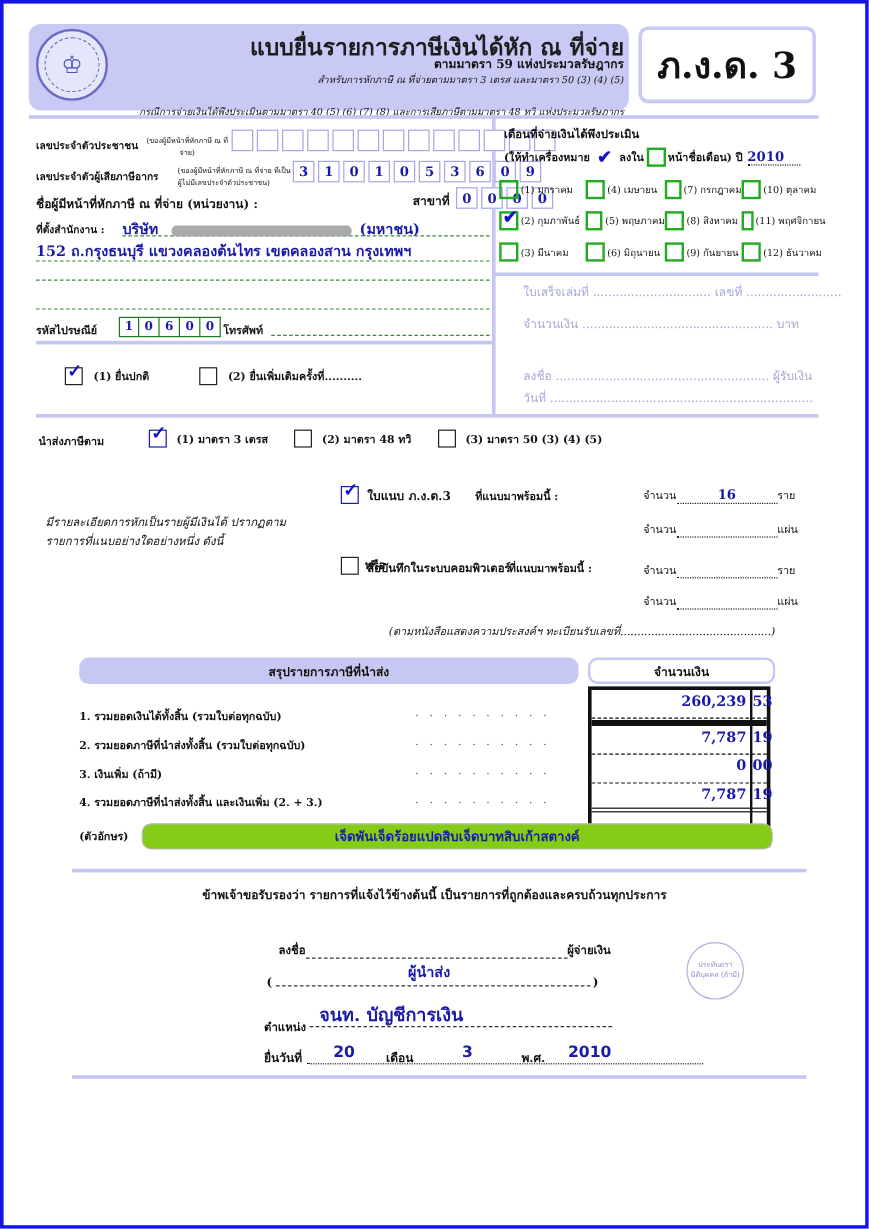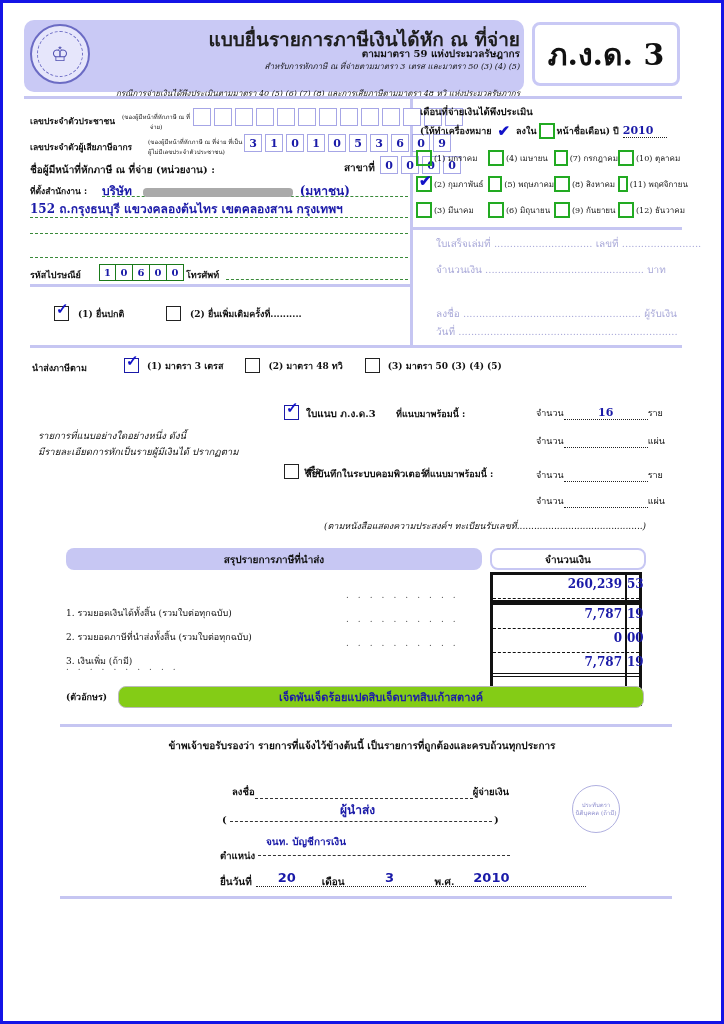--- a/index.html
+++ b/index.html
@@ -33,21 +33,21 @@
   .tick { position: absolute; left: 1px; top: -5px; color: #1212c8; font-size: 15px; font-weight: bold; line-height: 1; }
   .month { display:flex; align-items:center; font-size: 8px; white-space: nowrap; }
   .month .gbox { margin-right: 2px; }
   .receipt { color: #a8a8d8; font-size: 10px; white-space: nowrap; }
   .summary-head { left: 66px; top: 548px; width: 416px; height: 22px; border-radius: 8px; background: #c7c7f3; display:flex; align-items:center; justify-content:center; font-weight:bold; font-size: 10px; }
   .amt-head { left: 490px; top: 548px; width: 156px; height: 22px; border-radius: 8px; border: 2px solid #c7c7f3; display:flex; align-items:center; justify-content:center; font-weight:bold; font-size: 10px; }
   .amt-table { left: 490px; top: 572px; width: 152px; height: 134px; border: 3px solid #111; }
   .amt-row { position: absolute; left: 0; width: 146px; height: 24px; border-bottom: 1.5px dashed #111; }
   .amt-int { position:absolute; left:0; width: 132px; text-align:right; padding-right: 3px; font-size: 12px; font-weight: bold; color:#1a1aa8; top: 2px; }
   .amt-dec { position:absolute; left:134px; width: 14px; text-align:left; font-size: 12px; font-weight: bold; color:#1a1aa8; top: 2px; }
-  .sum-line { font-size: 9px; font-weight: normal; white-space: nowrap; margin-top: 16px; }
+  .sum-line { font-size: 9px; font-weight: bold; white-space: nowrap; }
   .dots { letter-spacing: 9px; color: #555; }
   .words-box { left: 118px; top: 686px; width: 526px; height: 22px; border-radius: 8px; background: #84cc16; border: 1px solid #bbb; display:flex; align-items:center; justify-content:center; color:#1a1aa8; font-weight:bold; font-size: 11px; }
   .stamp { left: 572px; top: 785px; width: 48px; height: 48px; border-radius: 50%; border: 1.5px solid #b0b0e0; color: #8a8acc; font-size: 6px; display:flex; align-items:center; justify-content:center; text-align:center; line-height: 1.3; }
   .dotline { border-bottom: 1px dotted #222; display:inline-block; }
   .dashline { border-bottom: 1.5px dashed #333; display:inline-block; }
 </style>
 </head>
 <body>
 
 <div class="frame"></div>
@@ -215,22 +215,22 @@
       <span class="chk"></span>
       <span class="lbl" style="margin-left: 8px; font-size: 9px;">(2) มาตรา 48 ทวิ</span>
     </div>
     <div style="display: flex; align-items: center; margin-right: 22px;">
       <span class="chk"></span>
       <span class="lbl" style="margin-left: 8px; font-size: 9px;">(3) มาตรา 50 (3) (4) (5)</span>
     </div>
   </div>
 
 <div class="abs" style="left:38px;top:428px;font-size:9.5px;font-style:italic;line-height:16px;">
+  <div>มีรายละเอียดการหักเป็นรายผู้มีเงินได้ ปรากฏตาม</div>
   <div>รายการที่แนบอย่างใดอย่างหนึ่ง ดังนี้</div>
-  <div>มีรายละเอียดการหักเป็นรายผู้มีเงินได้ ปรากฏตาม</div>
 </div>
 <div class="abs" style="left:284px;top:405px;"><span class="chk" style="border-color:#1a1aa8;"><span class="tick" id="tick-form" style="display: block;">✓</span></span></div>
 <div class="abs lbl" style="left:306px;top:406px;font-size:10px;">ใบแนบ ภ.ง.ด.3</div>
 <div class="abs lbl" style="left:396px;top:407px;font-size:9px;">ที่แนบมาพร้อมนี้ :</div>
 <div class="abs lbl" style="left:304px;top:463px;font-size:9.5px;">หรือ</div>
 <div class="abs" style="left:284px;top:464px;"><span class="chk"></span></div>
 <div class="abs lbl" style="left:306px;top:466px;font-size:9.5px;">สื่อบันทึกในระบบคอมพิวเตอร์</div>
 <div class="abs lbl" style="left:424px;top:467px;font-size:9px;">ที่แนบมาพร้อมนี้ :</div>
 
 <div class="abs" style="left:536px;top:406px;font-size:9px;display:flex;align-items:flex-end;">
@@ -284,40 +284,41 @@
     </div>
     <div style="position: absolute; top: 24px; left: 0px; display: flex; width: 430px;">
       <span class="sum-line" style="width: 280px;">2. รวมยอดภาษีที่นำส่งทั้งสิ้น (รวมใบต่อทุกฉบับ)</span>
       <span class="dots">..........</span>
     </div>
     <div style="position: absolute; top: 48px; left: 0px; display: flex; width: 430px;">
       <span class="sum-line" style="width: 280px;">3. เงินเพิ่ม (ถ้ามี)</span>
       <span class="dots">..........</span>
     </div>
     <div style="position: absolute; top: 72px; left: 0px; display: flex; width: 430px;">
+      <span class="sum-line" style="width: 280px;">4. รวมยอดภาษีที่นำส่งทั้งสิ้น และเงินเพิ่ม (2. + 3.)</span>
       <span class="dots">..........</span>
     </div>
   </div>
 <div class="abs words-box">เจ็ดพันเจ็ดร้อยแปดสิบเจ็ดบาทสิบเก้าสตางค์</div>
 <div class="abs lbl" style="left:66px;top:690px;font-size:9px;">(ตัวอักษร)</div>
 
 <div class="abs hline" style="left:60px;top:724px;width:612px;"></div>
 <div class="abs lbl" style="left:0;top:738px;width:724px;text-align:center;font-size:10px;">ข้าพเจ้าขอรับรองว่า รายการที่แจ้งไว้ข้างต้นนี้ เป็นรายการที่ถูกต้องและครบถ้วนทุกประการ</div>
 
 <div class="abs lbl" style="left:232px;top:784px;font-size:9.5px;display:flex;align-items:flex-end;">
   <span>ลงชื่อ</span>
   <span class="dashline" style="width:218px;height:10px;"></span>
   <span>ผู้จ่ายเงิน</span>
 </div>
 <div class="abs blue" style="left:340px;top:800px;font-size:12px;">ผู้นำส่ง</div>
 <div class="abs lbl" style="left:222px;top:814px;font-size:10px;">(</div>
 <div class="abs dashline" style="left:230px;top:812px;width:262px;height:10px;"></div>
 <div class="abs lbl" style="left:494px;top:814px;font-size:10px;">)</div>
 
-<div class="abs blue" style="left:266px;top:834px;font-size:10px;">จนท. บัญชีการเงิน</div>
+<div class="abs blue" style="left:266px;top:834px;font-size:15px;">จนท. บัญชีการเงิน</div>
 <div class="abs lbl" style="left:220px;top:848px;font-size:9.5px;">ตำแหน่ง</div>
 <div class="abs dashline" style="left:258px;top:846px;width:252px;height:10px;"></div>
 
 <div class="abs lbl" style="left:220px;top:874px;font-size:10px;display:flex;align-items:flex-end;">
   <span>ยื่นวันที่</span>
   <span class="dotline blue" style="width:70px;text-align:center;font-family:'DejaVu Sans',sans-serif;font-size:13px;position:relative;top:-4px;border-bottom:none;">20</span>
   <span>เดือน</span>
   <span class="dotline blue" style="width:90px;text-align:center;font-family:'DejaVu Sans',sans-serif;font-size:13px;position:relative;top:-4px;border-bottom:none;">3</span>
   <span>พ.ศ.</span>
   <span class="dotline blue" style="width:74px;text-align:center;font-family:'DejaVu Sans',sans-serif;font-size:13px;position:relative;top:-4px;border-bottom:none;">2010</span>

